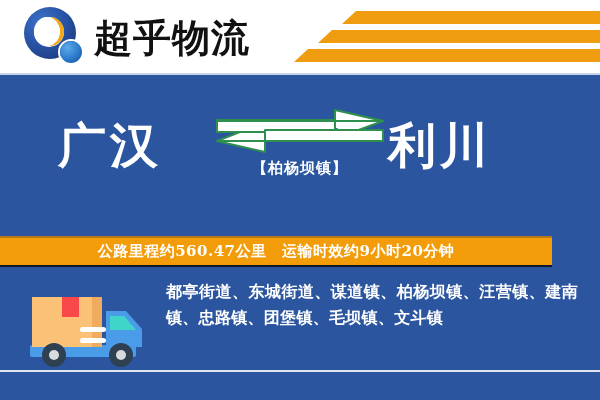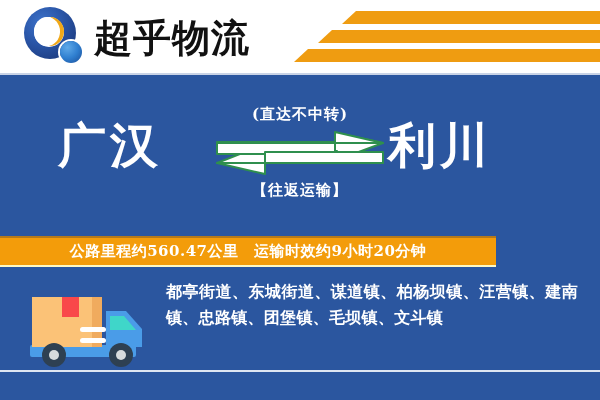--- a/index.html
+++ b/index.html
@@ -117,24 +117,24 @@
     font-family:"DejaVu Serif","Liberation Serif",serif;
     font-weight:bold; color:#ffffff; white-space:nowrap;
   }
   #note-top    { font-size:15px; line-height:22px; letter-spacing:1px; }
   #note-bottom { font-size:15px; line-height:22px; letter-spacing:1px; margin-top:4px; }
   #arrow-svg { display:block; margin:6px auto 0; }
 
   
   #info-bar {
     position:absolute; left:0; top:163px;
-    width:496px; height:31px;
+    width:552px; height:31px;
     background:#f39c0a;
     border-top:2px solid #b5791a;
-    border-bottom:2px solid #fef9c3;
+    border-bottom:2px solid #0f172a;
     display:flex; align-items:center; justify-content:center;
   }
   #info-text {
     font-family:"DejaVu Serif","Liberation Serif",serif;
     font-size:15px; font-weight:bold; color:#ffffff;
     letter-spacing:0.5px; white-space:nowrap;
   }
 
   
   #dest-panel {
@@ -187,30 +187,29 @@
   </div>
 
   <div id="blue-body">
     <div class="hairline-top"></div>
 
     <div id="route">
 
       <div class="city" id="city-origin">广汉</div>
 
       <div id="arrow-block">
-        <div class="arrow-note" id="note-top">(直达不中转)</div>
 
         <svg id="arrow-svg" width="170" height="44" viewBox="0 0 170 44">
           <polygon points="2,32 48,14 48,23 168,23 168,32" fill="#ffffff" stroke="#2f8f4e" stroke-width="2" stroke-linejoin="round"></polygon>
           <polygon points="168,12 122,2 122,11 2,11 2,20 122,20 122,29" fill="#ffffff" stroke="#2f8f4e" stroke-width="2" stroke-linejoin="round"></polygon>
           <polygon points="168,12 120,1 120,23 2,23 2,12" fill="#ffffff" stroke="#2f8f4e" stroke-width="2" stroke-linejoin="round"></polygon>
           <polygon points="2,32 50,43 50,21 168,21 168,32" fill="#ffffff" stroke="#2f8f4e" stroke-width="2" stroke-linejoin="round"></polygon>
         </svg>
 
-        <div class="arrow-note" id="note-bottom">【往返运输】</div>
+        <div class="arrow-note" id="note-bottom">【柏杨坝镇】</div>
       </div>
 
       <div class="city" id="city-dest">利川</div>
     </div>
 
     <div id="info-bar">
       <div id="info-text">公路里程约560.47公里　运输时效约9小时20分钟</div>
     </div>
 
     <div id="dest-panel">

